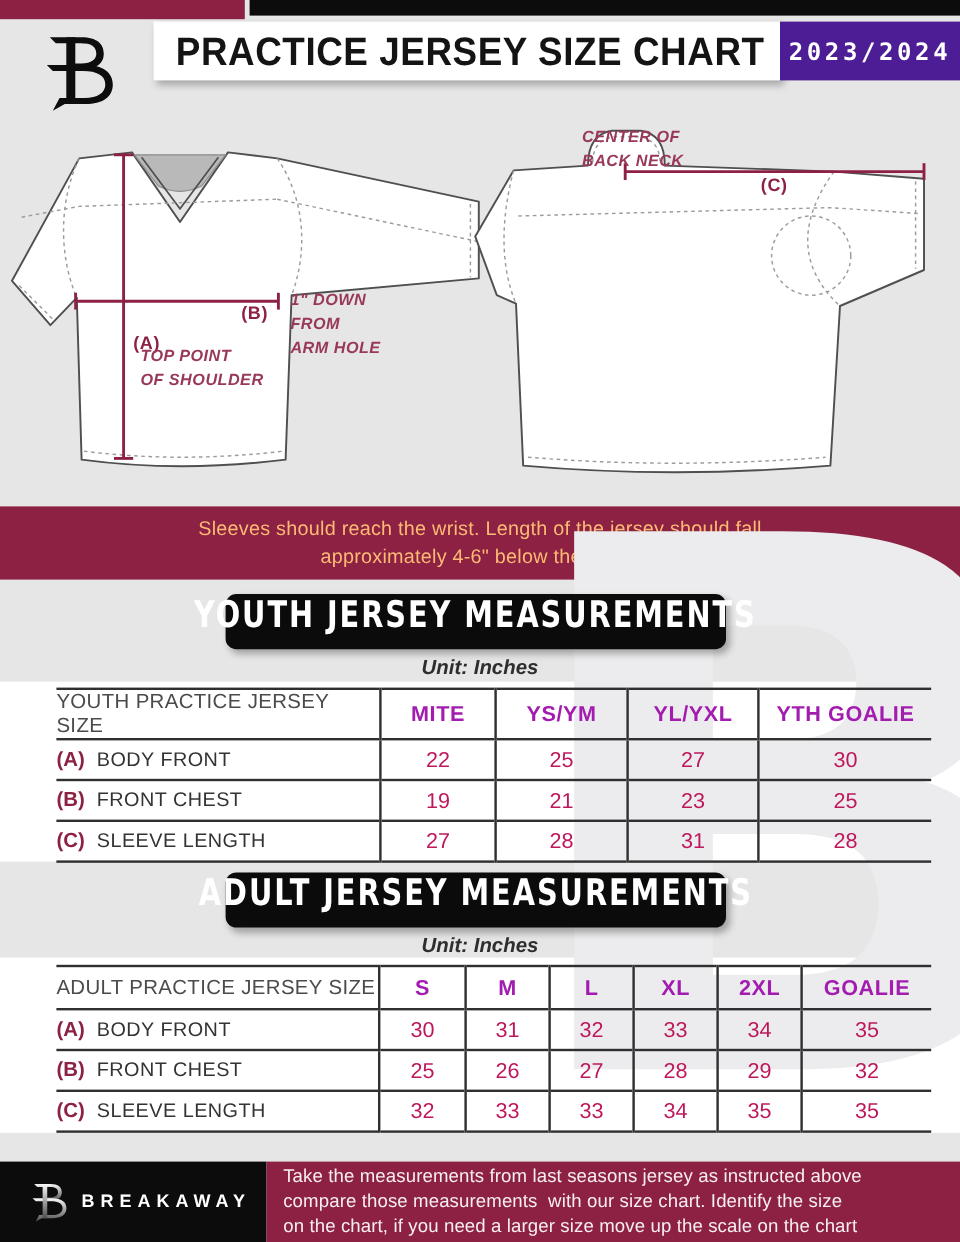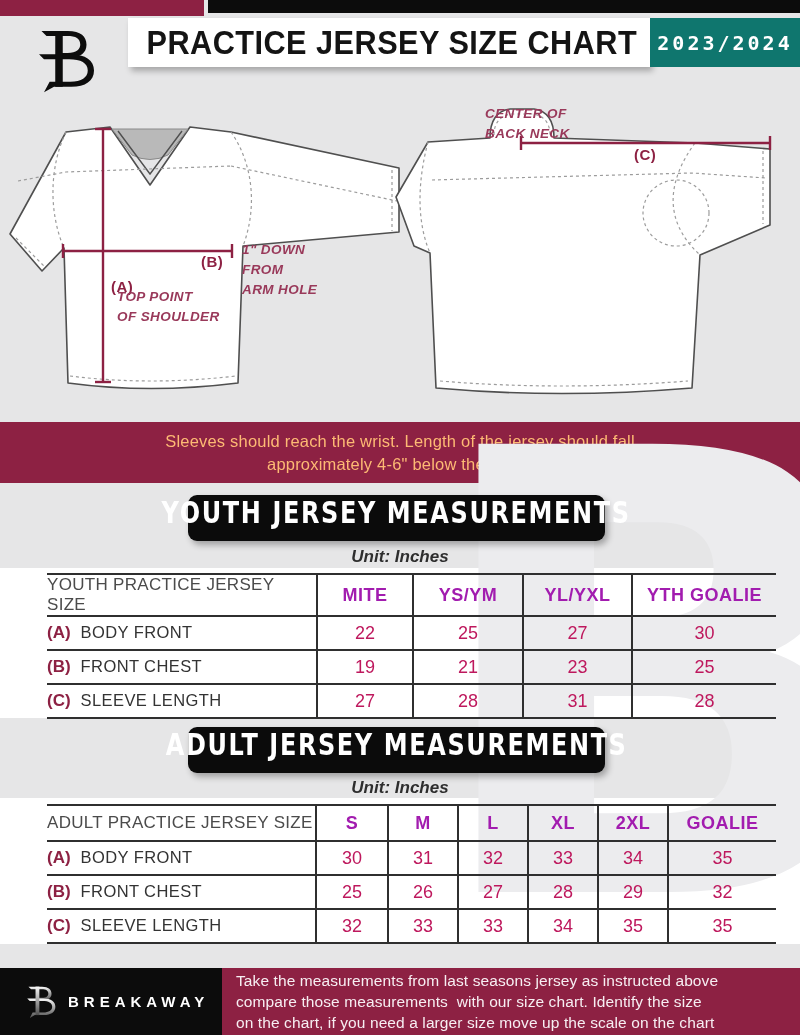--- a/index.html
+++ b/index.html
@@ -14,21 +14,21 @@
   .title-box{
     position:absolute;left:128px;top:18px;width:522px;height:49px;background:#ffffff;
     display:flex;align-items:center;justify-content:flex-start;
     box-shadow:3px 4px 6px rgba(0,0,0,.28);
   }
   .title-box span{
     font-weight:bold;font-size:33px;color:#141414;letter-spacing:.5px;
     transform:scaleX(.93);white-space:nowrap;
   }
   .year-box{
-    position:absolute;left:650px;top:18px;width:150px;height:49px;background:#0f766e;
+    position:absolute;left:650px;top:18px;width:150px;height:49px;background:#4c1d95;
     display:flex;align-items:center;justify-content:center;
   }
   .year-box span{
     font-family:"DejaVu Sans Mono", monospace;font-weight:bold;font-size:20px;
     color:#ffffff;letter-spacing:3px;white-space:nowrap;
   }
   
   .diagram{position:absolute;left:0;top:85px;width:800px;height:335px;}
   .ann-tag{
     position:absolute;font-weight:bold;font-size:15px;color:#8d2143;letter-spacing:.5px;

